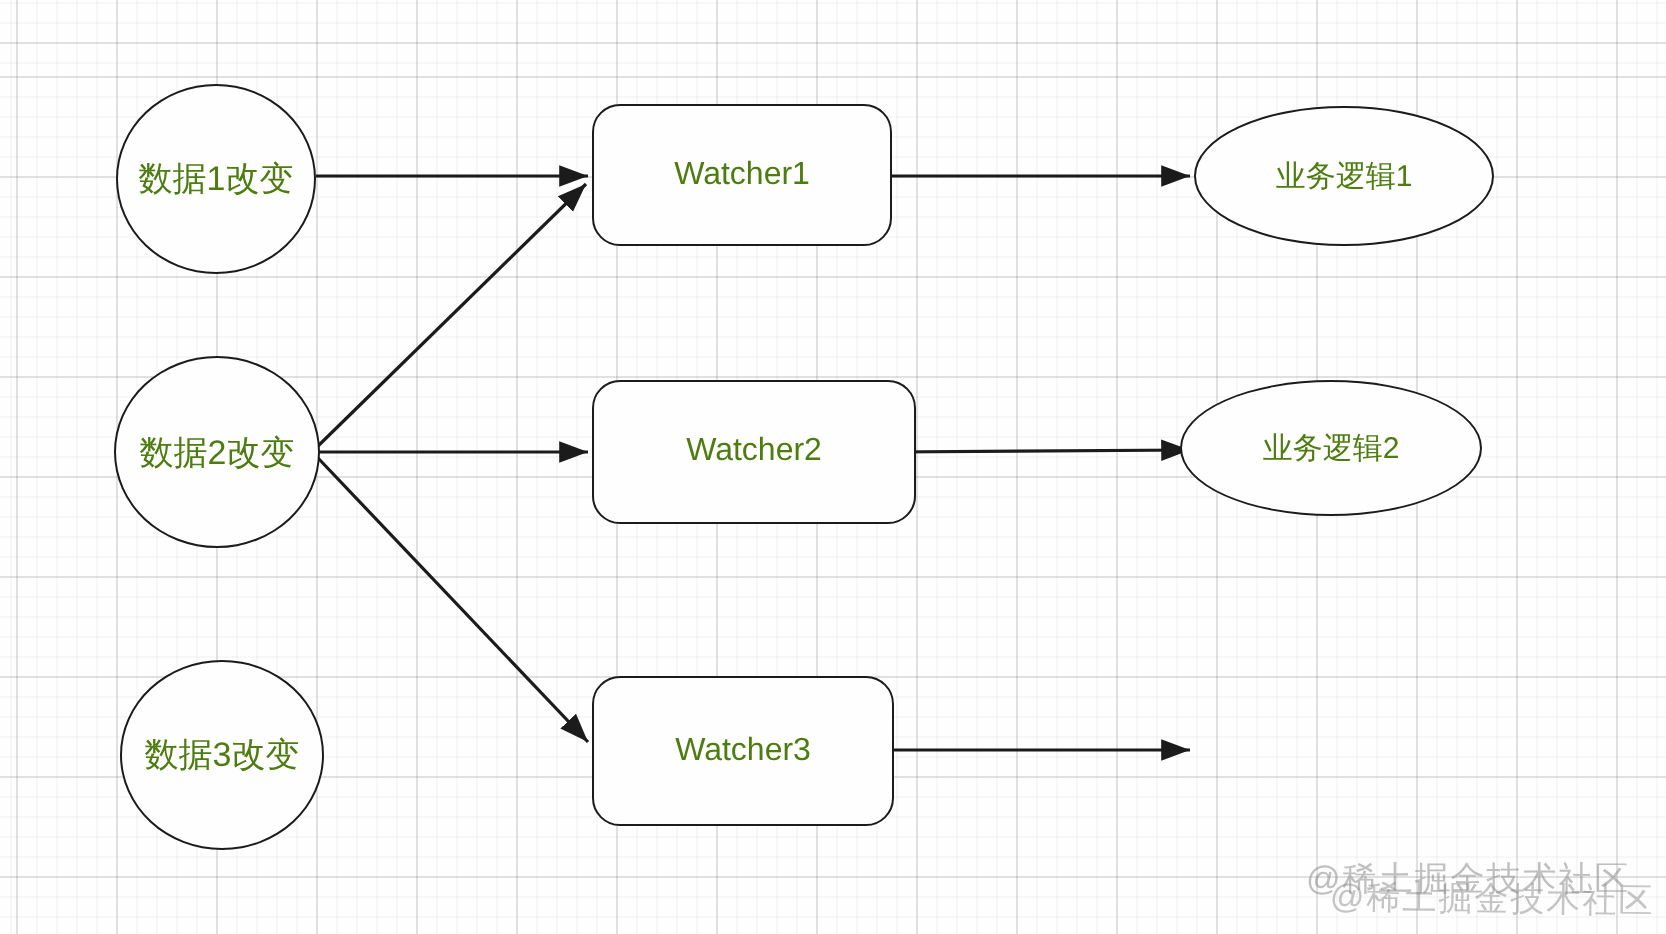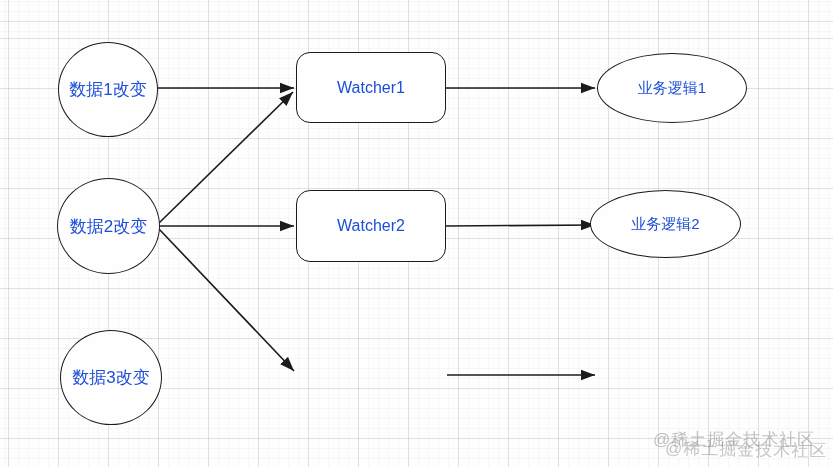--- a/index.html
+++ b/index.html
@@ -30,21 +30,21 @@
   .node {
     position: absolute;
     z-index: 2;
     display: flex;
     align-items: center;
     justify-content: center;
     text-align: center;
     background: #fefefe;
     border: 1.6px solid #1b1b1b;
     box-sizing: border-box;
-    color: #1d4ed8;
+    color: #4d7c0f;
   }
   .node.circle { border-radius: 50%; font-size: 17px; }
   .node.rect   { border-radius: 14px; font-size: 16px; }
   .node.ellipse{ border-radius: 50%; font-size: 15px; }
   .node-label { white-space: nowrap; }
   .watermark {
     position: absolute;
     z-index: 3;
     font-size: 17px;
     letter-spacing: 1px;
@@ -82,22 +82,25 @@
   <div class="node circle" style="left:57px; top:178px; width:103px; height:96px;">
     <span class="node-label">数据2改变</span>
   </div>
   <div class="node circle" style="left:60px; top:330px; width:102px; height:95px;">
     <span class="node-label">数据3改变</span>
   </div>
 
   <div class="node rect" style="left:296px; top:52px; width:150px; height:71px;text-align:right;">
     <span class="node-label">Watcher1</span>
   </div>
-  <div class="node rect" style="left:296px; top:190px; width:150px; height:72px;">
+  <div class="node rect" style="left:296px; top:190px; width:162px; height:72px;">
     <span class="node-label">Watcher2</span>
+  </div>
+  <div class="node rect" style="left:296px; top:338px; width:151px; height:75px;">
+    <span class="node-label">Watcher3</span>
   </div>
 
   <div class="node ellipse" style="left:597px; top:53px; width:150px; height:70px;justify-content:center;">
     <span class="node-label">业务逻辑1</span>
   </div>
   <div class="node ellipse" style="left:590px; top:190px; width:151px; height:68px;">
     <span class="node-label">业务逻辑2</span>
   </div>
 
   <div class="watermark copy-1">@稀土掘金技术社区</div>

